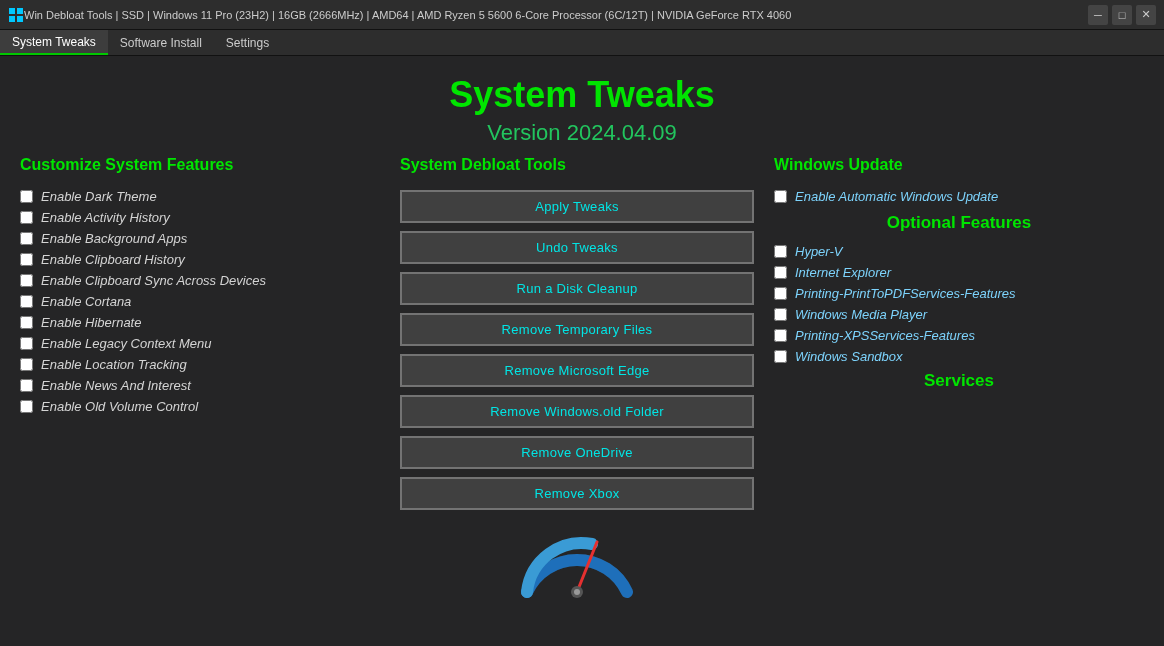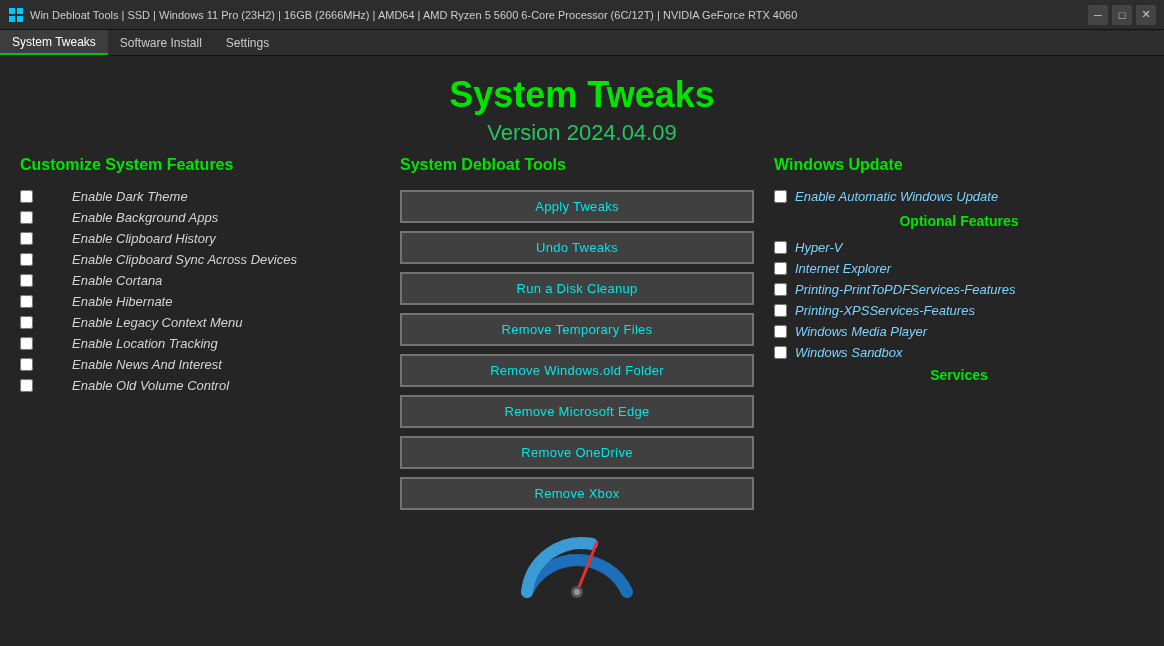--- a/index.html
+++ b/index.html
@@ -12,21 +12,20 @@
       height: 646px;
       overflow: hidden;
     }
     
     .titlebar {
       background: #2d2d2d;
       display: flex;
       align-items: center;
       height: 30px;
       padding: 8px 8px;
-      gap: 6px;
       border-bottom: 1px solid #111;
     }
     .titlebar-icon {
       width: 16px; height: 16px;
     }
     .titlebar-title {
       flex: 1;
       font-size: 11px;
       color: #ccc;
       white-space: nowrap;
@@ -142,21 +141,20 @@
     }
     .check-item input[type=checkbox] {
       width: 13px; height: 13px;
       accent-color: #00c800;
       cursor: pointer;
     }
     .check-label {
       font-size: 13px;
       color: #d4d4d4;
       font-style: italic;
-      margin-left: 31px;
     }
 
     
     .tool-btn {
       display: block;
       width: 100%;
       margin: 4px 0;
       padding: 7px 0;
       background: #404040;
       border: 2px solid #737373;
@@ -176,21 +174,21 @@
       margin-top: 8px;
     }
     .speedometer {
       width: 130px;
       height: 80px;
     }
 
     
     .section-heading {
       text-align: center;
-      font-size: 14px;
+      font-size: 17px;
       font-weight: bold;
       color: #00e500;
       margin: 4px 0 8px;
     }
 
     
     .feature-item {
       display: flex;
       align-items: center;
       gap: 8px;
@@ -255,20 +253,24 @@
 
     <div class="col-left">
       <div class="col-heading">Customize System Features</div>
 
       <div class="check-item">
         <input type="checkbox" style="">
         <span class="check-label">Enable Dark Theme</span>
       </div>
       <div class="check-item">
         <input type="checkbox" style="">
+        <span class="check-label">Enable Activity History</span>
+      </div>
+      <div class="check-item">
+        <input type="checkbox" style="">
         <span class="check-label">Enable Background Apps</span>
       </div>
       <div class="check-item">
         <input type="checkbox" style="">
         <span class="check-label">Enable Clipboard History</span>
       </div>
       <div class="check-item">
         <input type="checkbox" style="">
         <span class="check-label">Enable Clipboard Sync Across Devices</span>
       </div>
@@ -298,22 +300,22 @@
       </div>
     </div>
 
     <div class="col-center">
       <div class="col-heading">System Debloat Tools</div>
 
       <button class="tool-btn">Apply Tweaks</button>
       <button class="tool-btn">Undo Tweaks</button>
       <button class="tool-btn">Run a Disk Cleanup</button>
       <button class="tool-btn">Remove Temporary Files</button>
+      <button class="tool-btn">Remove Microsoft Edge</button>
       <button class="tool-btn">Remove Windows.old Folder</button>
-      <button class="tool-btn">Remove Microsoft Edge</button>
       <button class="tool-btn">Remove OneDrive</button>
       <button class="tool-btn">Remove Xbox</button>
 
       <div class="speedometer-container">
         <svg class="speedometer" viewBox="0 0 130 80">
 
           <path d="M15,70 A55,55 0 0,1 115,70" fill="none" stroke="#333" stroke-width="12" stroke-linecap="round"></path>
 
           <path d="M15,70 A55,55 0 0,1 115,70" fill="none" stroke="#1e6fba" stroke-width="12" stroke-linecap="round"></path>
 
@@ -346,25 +348,25 @@
         <div class="feature-item">
           <input type="checkbox" style="">
           <span class="feature-label">Internet Explorer</span>
         </div>
         <div class="feature-item">
           <input type="checkbox" style="">
           <span class="feature-label">Printing-PrintToPDFServices-Features</span>
         </div>
         <div class="feature-item">
           <input type="checkbox" style="">
+          <span class="feature-label">Windows Media Player</span>
+        </div>
+        <div class="feature-item">
+          <input type="checkbox" style="">
           <span class="feature-label">Printing-XPSServices-Features</span>
-        </div>
-        <div class="feature-item">
-          <input type="checkbox" style="">
-          <span class="feature-label">Windows Media Player</span>
         </div>
         <div class="feature-item">
           <input type="checkbox" style="">
           <span class="feature-label">Windows Sandbox</span>
         </div>
       </div>
 
 
       <div class="section-heading">Services</div>
     </div>

